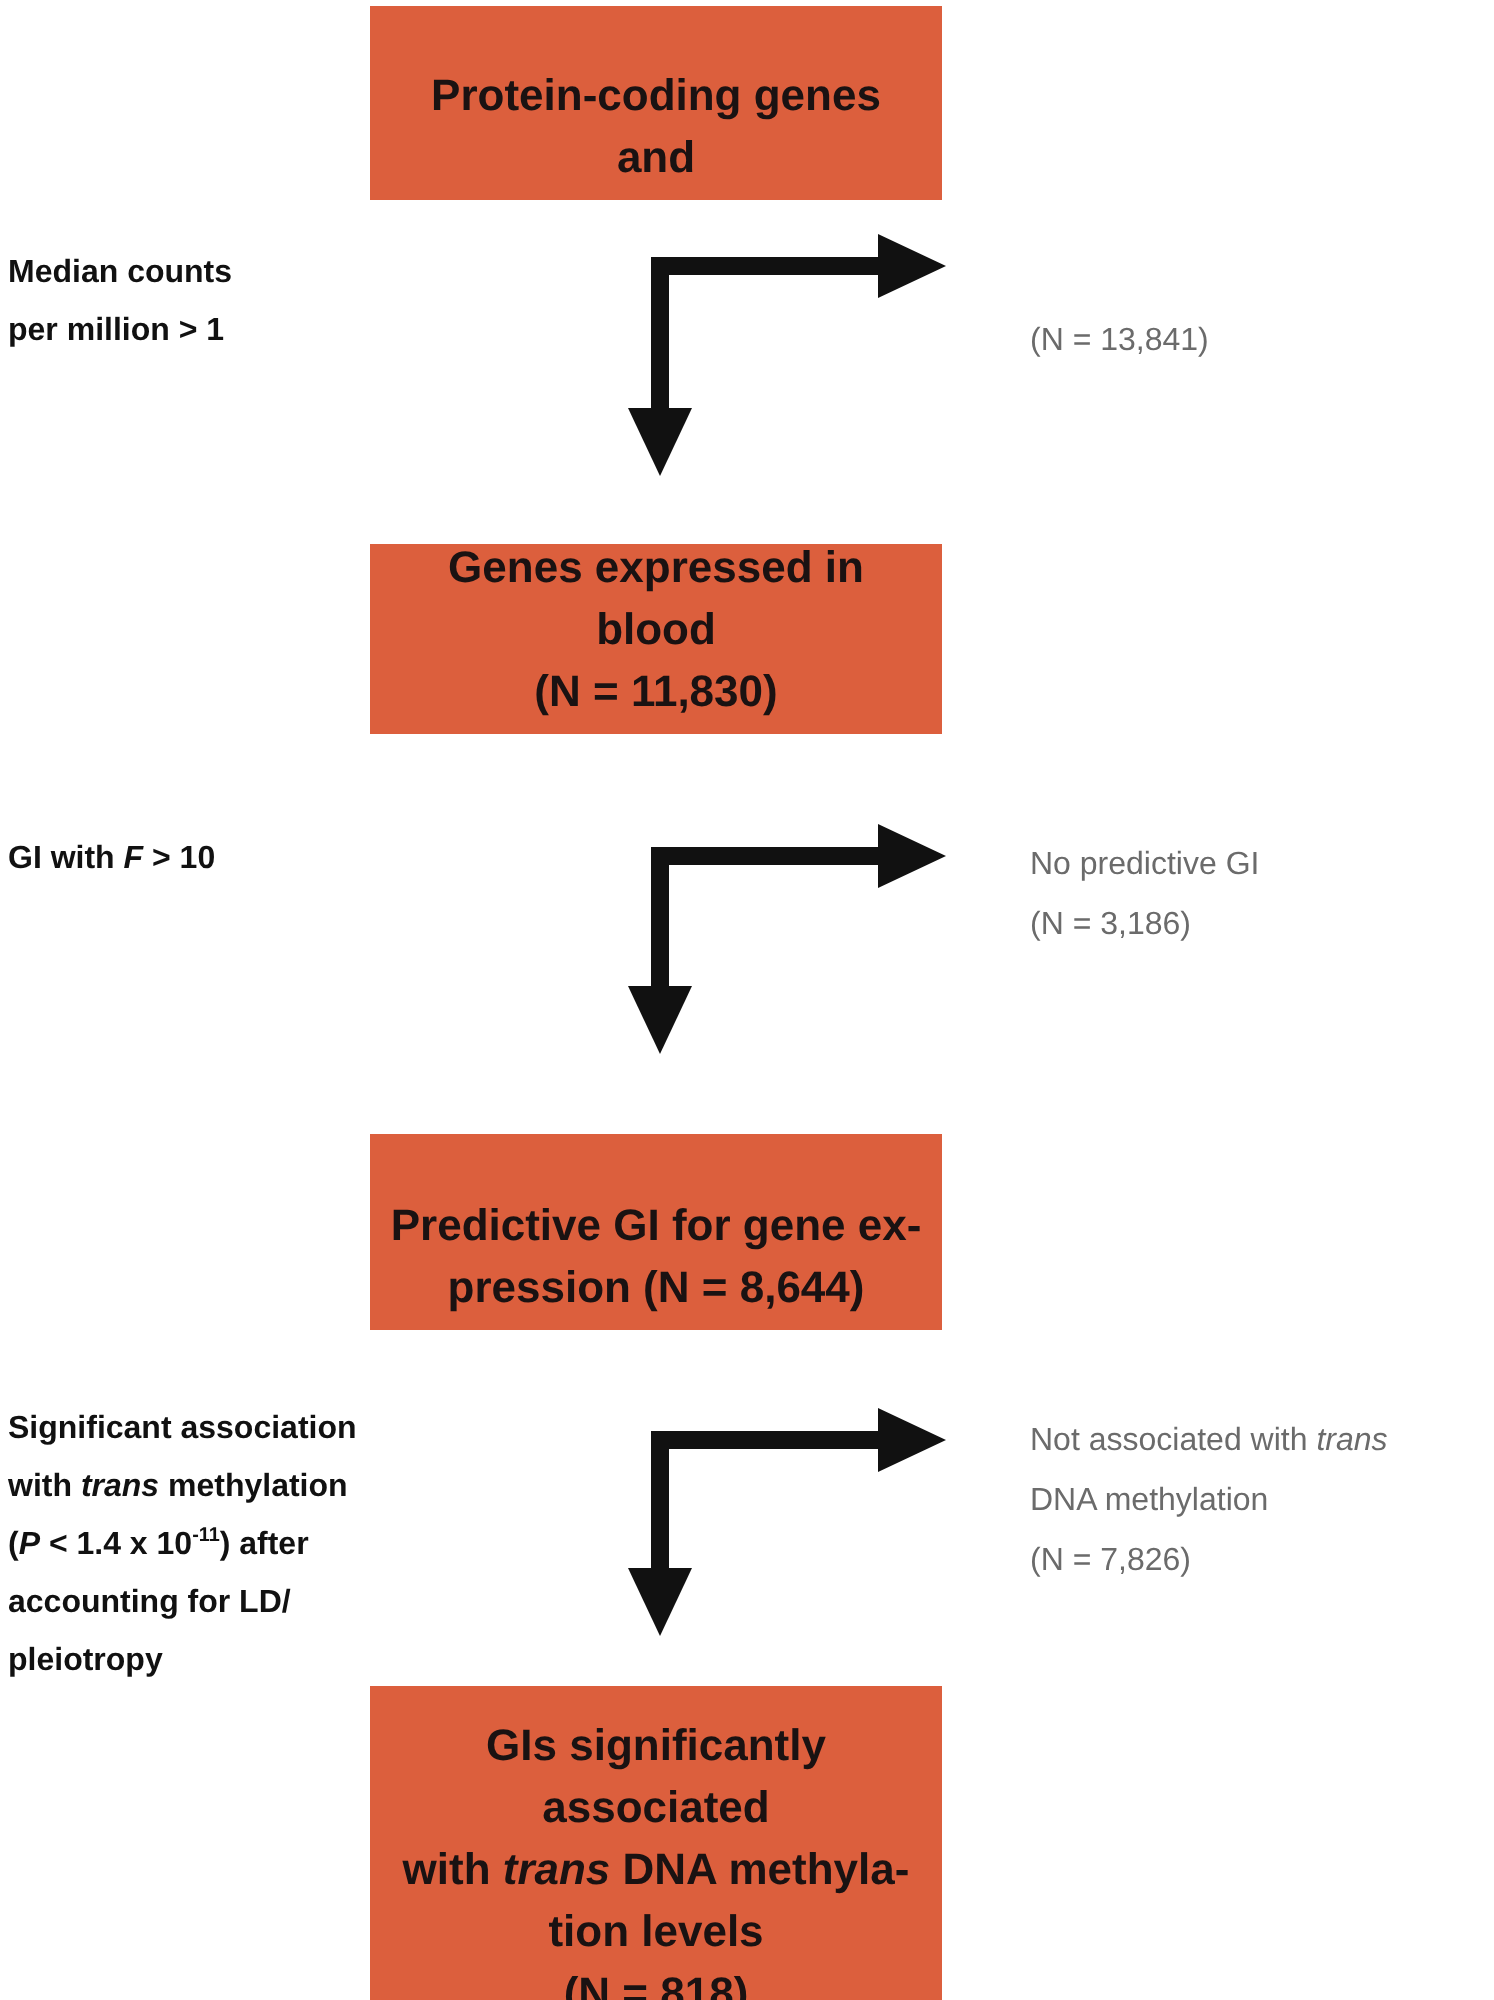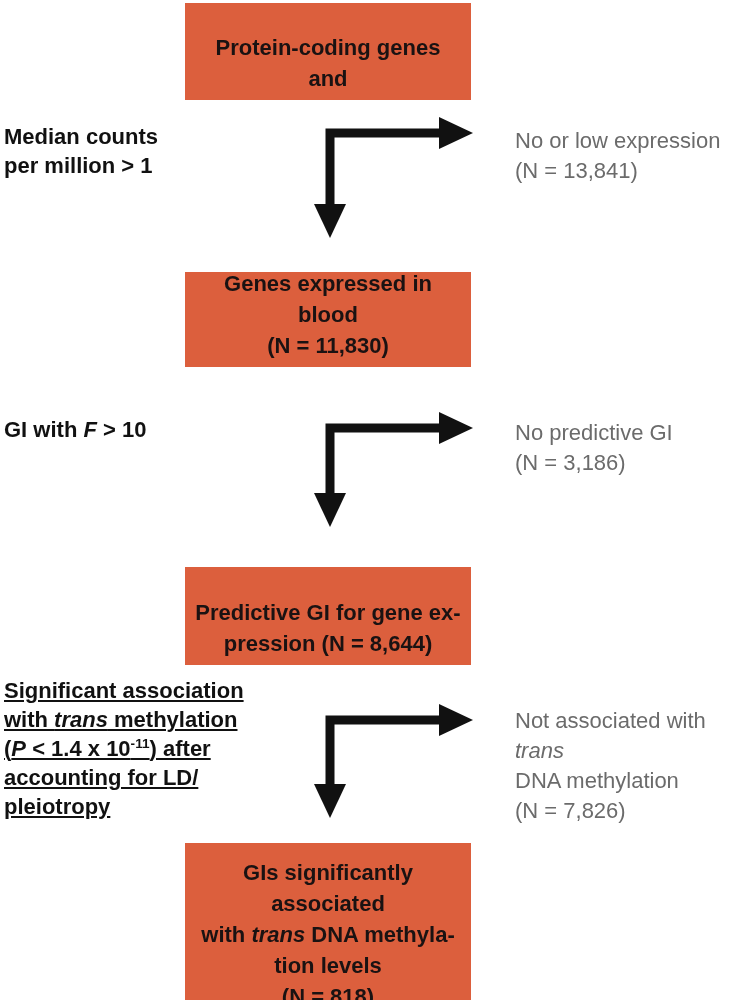--- a/index.html
+++ b/index.html
@@ -36,39 +36,39 @@
     font-size: 22px;
     line-height: 31px;
     padding: 6px 10px;
   }
   .box-1 { top: 3px;   height: 97px; }
   .box-2 { top: 272px; height: 95px; }
   .box-3 { top: 567px; height: 98px; }
   .box-4 { top: 843px; height: 157px; align-items: flex-start; padding-top: 14px; }
   .side-label {
     position: absolute;
-    font-size: 22px;
+    font-size: 16px;
   }
   .filter-label {
     left: 4px;
     width: 240px;
     color: var(--filter-text);
     font-weight: bold;
     line-height: 29px;
   }
   .excluded-label {
     left: 515px;
     width: 230px;
     color: var(--excluded-text);
     font-weight: normal;
     line-height: 30px;
   }
   .filter-1 { top: 122px; }
   .filter-2 { top: 415px; }
-  .filter-3 { top: 676px; text-decoration: underline; }
+  .filter-3 { top: 700px; }
   .excluded-1 { top: 126px; }
   .excluded-2 { top: 418px; }
   .excluded-3 { top: 706px; }
   sup {
     font-size: 0.62em;
     vertical-align: super;
     line-height: 0;
     text-align: right;
   }
   .arrow-layer {
@@ -106,21 +106,21 @@
   </div>
 
   <div class="flow-box box-4">
     <div><span>GIs significantly associated</span><br><span>with </span><i>trans</i><span> DNA methyla-</span><br><span>tion levels</span><br><span>(N = 818)</span></div>
   </div>
 
   <div class="side-label filter-label filter-1"><span>Median counts</span><br><span>per million &gt; 1</span></div>
   <div class="side-label filter-label filter-2"><span>GI with </span><i>F</i><span> &gt; 10</span></div>
   <div class="side-label filter-label filter-3"><span>Significant association</span><br><span>with </span><i>trans</i><span> methylation</span><br><span>(</span><i>P</i><span> &lt; 1.4 x 10</span><sup>-11</sup><span>) after</span><br><span>accounting for LD/</span><br><span>pleiotropy</span></div>
 
-  <div class="side-label excluded-label excluded-1"><span>No or low expression</span><br><span>(N = 13,841)</span></div>
+  <div class="side-label excluded-label excluded-1"><br><span>(N = 13,841)</span></div>
   <div class="side-label excluded-label excluded-2"><span>No predictive GI</span><br><span>(N = 3,186)</span></div>
   <div class="side-label excluded-label excluded-3"><span>Not associated with </span><i>trans</i><br><span>DNA methylation</span><br><span>(N = 7,826)</span></div>
 
   <svg class="arrow-layer" viewBox="0 0 747 1000" xmlns="http://www.w3.org/2000/svg">
     <g>
       <path d="M330 208 L330 133 L441 133"></path>
       <polygon points="439,117 439,149 473,133"></polygon>
       <polygon points="314,204 346,204 330,238"></polygon>
     </g>
     <g>

